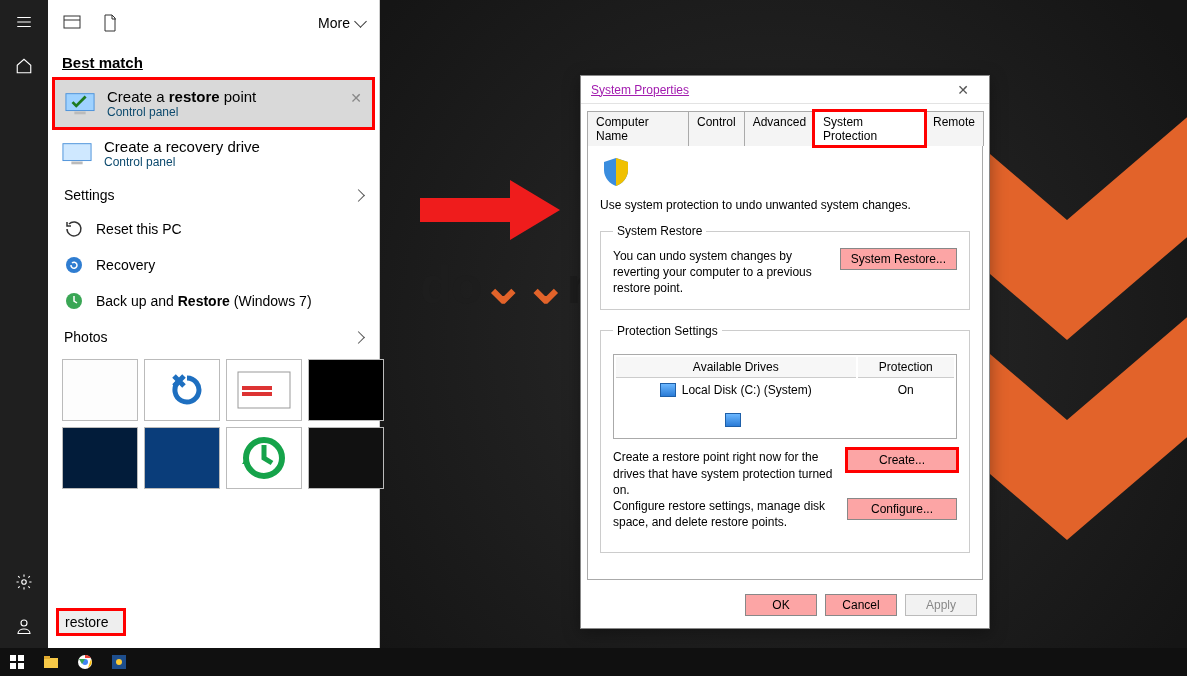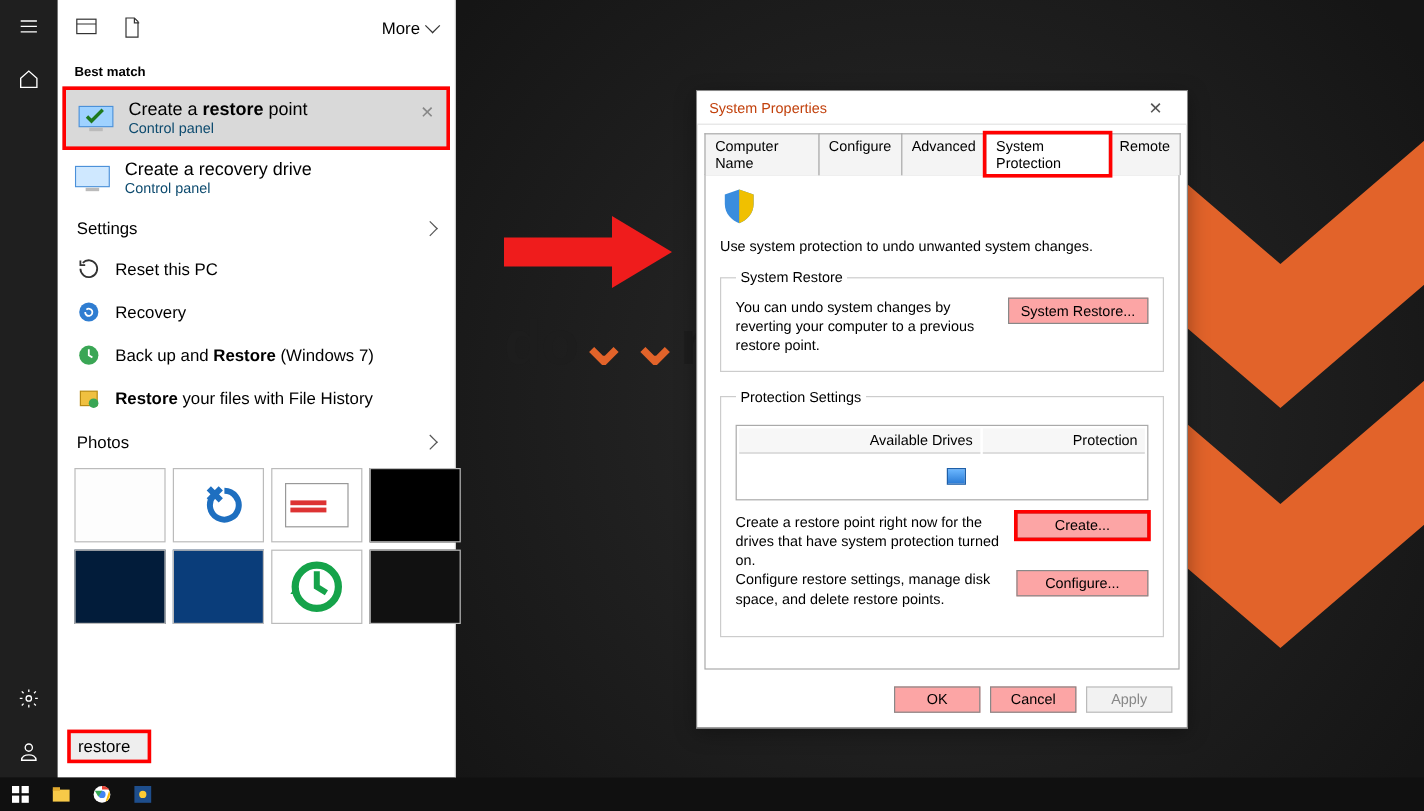--- a/index.html
+++ b/index.html
@@ -32,21 +32,21 @@
 .taskbar svg { width:16px; height:16px; }
 
 
 .start-panel {
   position:absolute; left:48px; top:0; width:332px; height:648px;
   background:#fff; border-right:1px solid #ccc; display:flex; flex-direction:column;
 }
 .sp-header { height:46px; display:flex; align-items:center; padding:0 14px; gap:18px;}
 .sp-header .hicon { width:20px; height:20px; display:flex; align-items:center; justify-content:center;}
 .sp-header .more { margin-left:auto; font-size:14px; display:flex; align-items:center; gap:6px; cursor:pointer;}
-.sp-section-title { font-size:11px; font-weight:600; padding:8px 14px 6px; }
+.sp-section-title { font-size:15px; font-weight:600; padding:8px 14px 6px;text-decoration:underline; }
 .sp-result {
   margin:0 4px; padding:8px 10px; display:flex; align-items:center; gap:12px; position:relative;
 }
 .sp-result.highlight { background:#d9d9d9; border:3px solid #f00; }
 .sp-result .ricon { width:30px; height:30px; display:flex; align-items:center; justify-content:center;}
 .sp-result .rtext .rt-title { font-size:15px; }
 .sp-result .rtext .rt-title b { font-weight:600; }
 .sp-result .rtext .rt-sub { font-size:12px; color:#0c4a6e; }
 .sp-result .rx { position:absolute; right:10px; top:10px; color:#888; font-size:14px; cursor:pointer;}
 .sp-cat {
@@ -66,21 +66,21 @@
 
 .big-arrow { position:absolute; left:420px; top:180px; }
 .big-arrow svg { width:140px; height:60px; }
 
 
 .dialog {
   position:absolute; left:580px; top:75px; width:410px; background:#fff;
   border:1px solid #888; box-shadow:0 4px 16px rgba(0,0,0,.35); font-size:12px; color:#000;
 }
 .dlg-title { height:28px; display:flex; align-items:center; padding:0 6px; background:#fff; border-bottom:1px solid #e3e3e3;}
-.dlg-title .t { flex:1; padding-left:4px; color:#c2410c; font-size:12px;}
+.dlg-title .t { flex:1; padding-left:4px; color:#a21caf; font-size:12px;text-decoration:underline;}
 .dlg-title .x { width:40px; text-align:center; color:#555; cursor:pointer; font-size:14px;}
 .dlg-tabs { display:flex; padding:6px 6px 0 6px; gap:0; }
 .dlg-tabs .tab {
   font-size:12px; padding:3px 8px; border:1px solid #aaa; border-bottom:none;
   background:#f4f4f4; margin-right:-1px; cursor:pointer; position:relative; top:1px;
 }
 .dlg-tabs .tab.active { background:#fff; z-index:2; }
 .dlg-tabs .tab.hl { outline:3px solid #f00; outline-offset:-1px;}
 .dlg-body { border:1px solid #aaa; margin:0 6px 6px; padding:10px 12px 12px; background:#fff;}
 .dlg-row { display:flex; gap:10px; align-items:flex-start; margin-bottom:12px;flex-direction:column;}
@@ -89,21 +89,21 @@
 fieldset.grp legend { padding:0 4px; font-size:12px;}
 .grp .row2 { display:flex; gap:10px; align-items:flex-start; }
 .grp .row2 .txt { flex:1; line-height:1.35; }
 .winbtn {
   min-width:110px; height:22px; font-size:12px; background:#fca5a5;
   border:1px solid #888; cursor:pointer; padding:0 10px;
 }
 .winbtn:disabled { color:#888; background:#f2f2f2; border-color:#bbb; cursor:default;}
 .winbtn.hl { outline:3px solid #f00; outline-offset:-1px;}
 .drive-table { border:1px solid #aaa; width:100%; margin:6px 0 10px; }
-.drive-table th, .drive-table td { text-align:right; font-size:12px; padding:3px 6px; font-weight:normal;}
+.drive-table th, .drive-table td { text-align:center; font-size:12px; padding:3px 6px; font-weight:normal;}
 .drive-table thead th { background:#f7f7f7; border-bottom:1px solid #ccc;}
 .drive-table tbody tr td:first-child::before {
   content:''; display:inline-block; width:14px; height:12px; margin-right:6px;
   background:linear-gradient(#6bb7ff,#2a7bd6); border:1px solid #1e5fa8; vertical-align:middle;
 }
 .dlg-footer { display:flex; justify-content:flex-end; gap:8px; padding:8px 12px 12px;}
 .chevron::after{content:'';display:inline-block;width:8px;height:8px;border-right:1.5px solid #555;border-bottom:1.5px solid #555;transform:rotate(-45deg);}
 .chevdown::after{content:'';display:inline-block;width:8px;height:8px;border-right:1.5px solid #333;border-bottom:1.5px solid #333;transform:rotate(45deg);position:relative;top:-2px;}
 
 
@@ -232,29 +232,20 @@
   </div>
   <div class="sp-item">
     <span class="iicon">
         <svg viewBox="0 0 20 20">
           <circle cx="10" cy="10" r="8" fill="#3aa655"></circle>
           <path d="M10 5v5l3 2" stroke="#fff" fill="none" stroke-width="1.5"></path>
         </svg>
       </span>
     <span><span>Back up and </span><b>Restore</b><span> (Windows 7)</span></span>
   </div>
-  <div class="sp-item">
-    <span class="iicon">
-        <svg viewBox="0 0 20 20">
-          <rect x="3" y="4" width="14" height="12" fill="#f0c040" stroke="#b88a12"></rect>
-          <circle cx="14" cy="14" r="4" fill="#3aa655"></circle>
-        </svg>
-      </span>
-    <span><b>Restore</b><span> your files with File History</span></span>
-  </div>
 
   <div class="sp-cat">
     <span>Photos</span>
     <span class="chevron"></span>
   </div>
 
   <div class="sp-photos">
     <div class="thumb t1"></div>
     <div class="thumb t2">
         <svg viewBox="0 0 40 40" width="40" height="40">
@@ -293,21 +284,21 @@
     </svg>
 </div>
 
 <div class="dialog">
   <div class="dlg-title">
     <span class="t">System Properties</span>
     <span class="x">✕</span>
   </div>
   <div class="dlg-tabs">
     <div class="tab">Computer Name</div>
-    <div class="tab">Configure</div>
+    <div class="tab">Control</div>
     <div class="tab">Advanced</div>
     <div class="tab active hl">System Protection</div>
     <div class="tab">Remote</div>
   </div>
   <div class="dlg-body">
     <div class="dlg-row">
       <span class="shield"><svg viewBox="0 0 32 32">
             <path d="M16 2l12 4v8c0 8-6 14-12 16C10 28 4 22 4 14V6z" fill="#3a8dde"></path>
             <path d="M16 2l12 4v8c0 8-6 14-12 16z" fill="#f0c000"></path>
           </svg></span>
@@ -325,20 +316,24 @@
     <fieldset class="grp">
       <legend>Protection Settings</legend>
       <table class="drive-table">
         <thead>
             <tr>
           <th>Available Drives</th>
           <th>Protection</th>
         </tr>
           </thead>
         <tbody>
+            <tr>
+          <td>Local Disk (C:) (System)</td>
+          <td>On</td>
+        </tr>
         <tr>
               <td style="height:34px"></td>
               <td></td>
             </tr>
         </tbody>
       </table>
       <div class="row2">
         <div class="txt">Create a restore point right now for the drives that have system protection turned on.</div>
         <button class="winbtn hl">Create...</button>
       </div>

